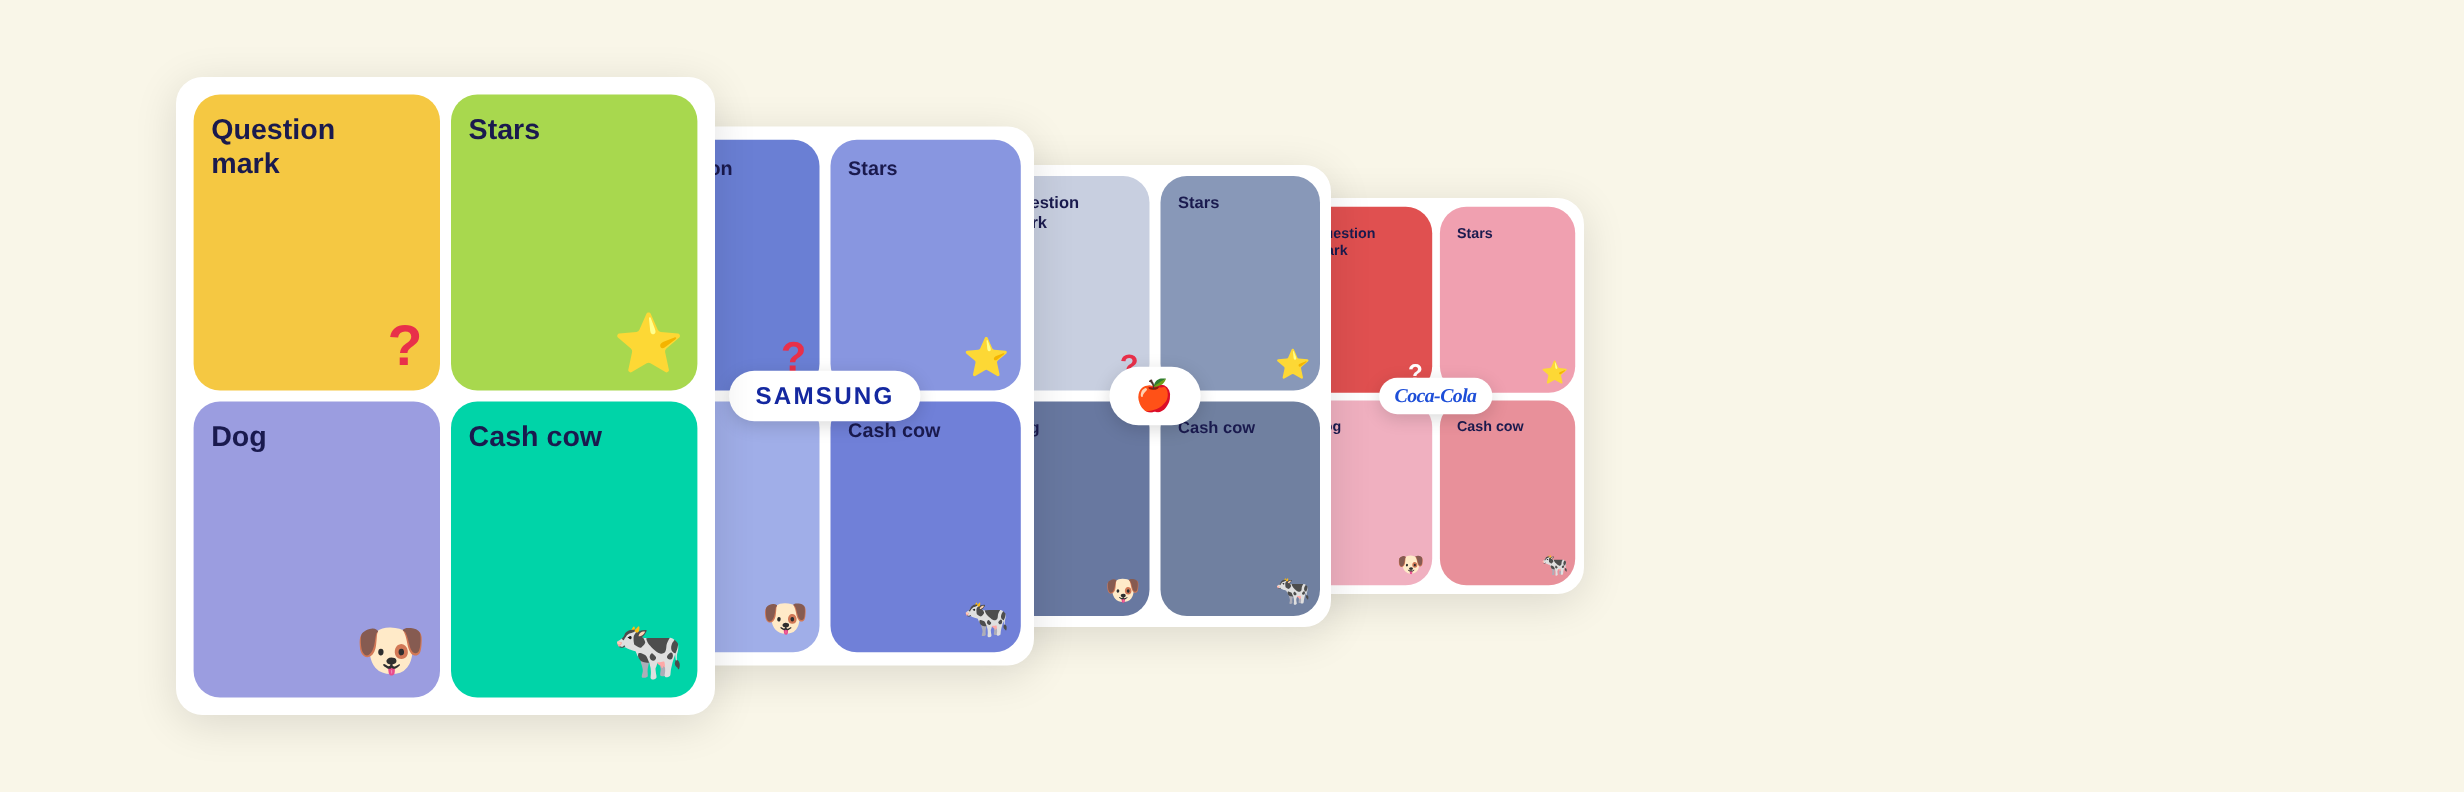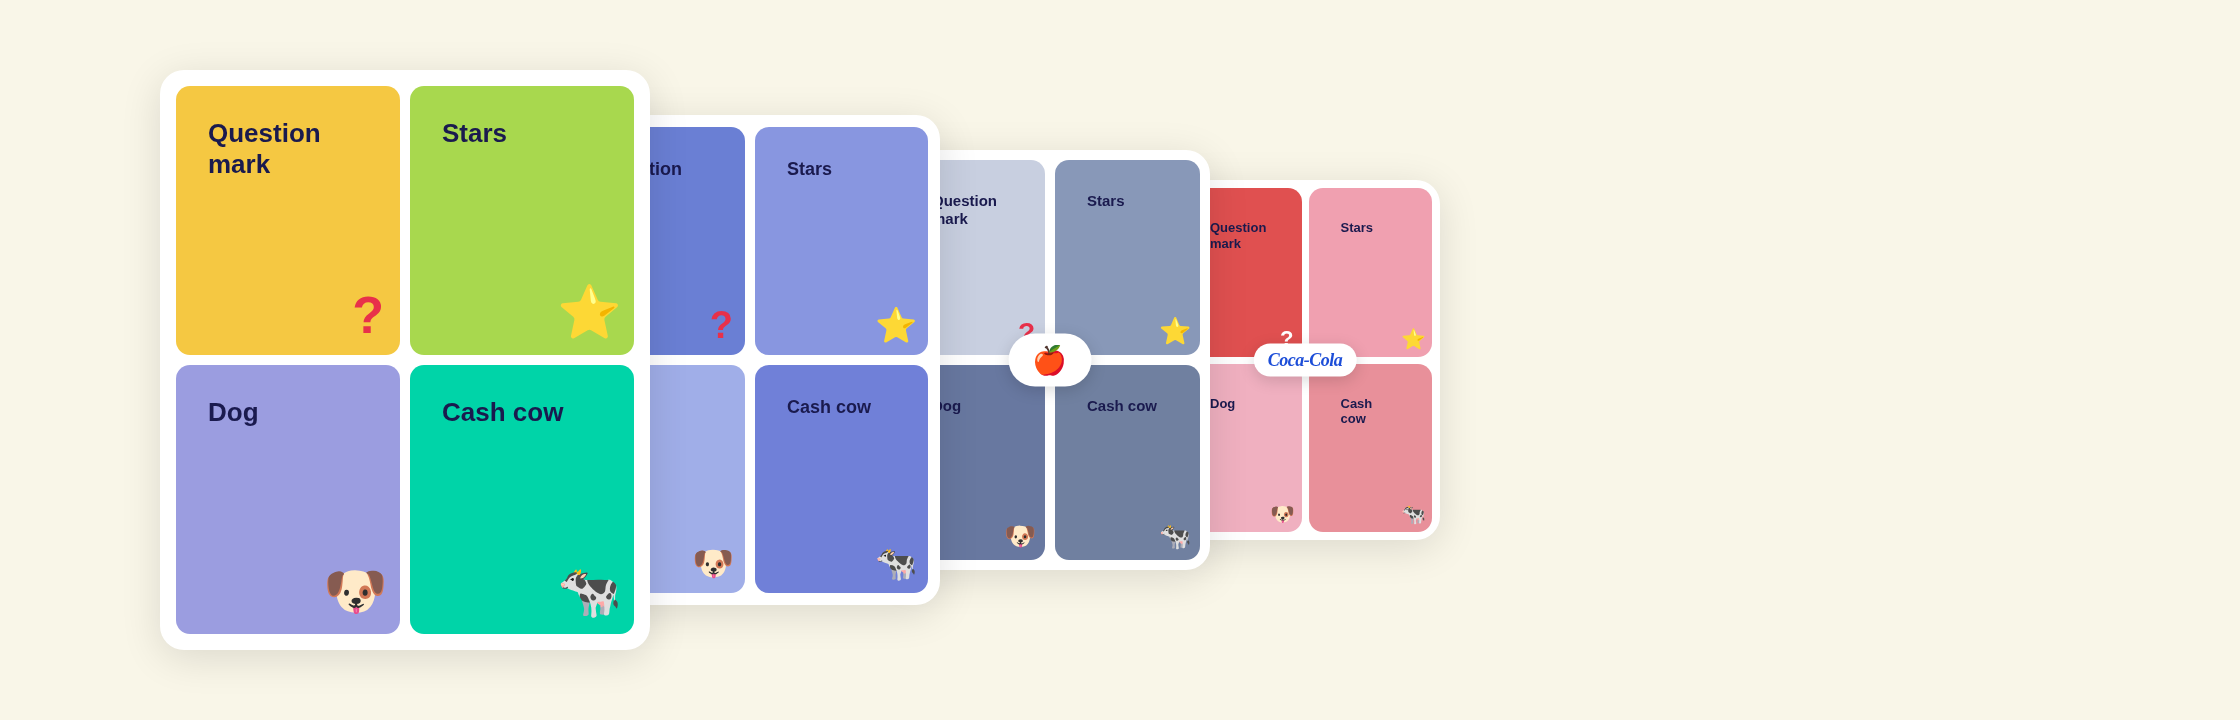--- a/index.html
+++ b/index.html
@@ -47,22 +47,22 @@
       padding: 10px 24px;
       box-shadow: 0 4px 16px rgba(0,0,0,0.15);
       z-index: 10;
       display: flex;
       align-items: center;
       justify-content: center;
       white-space: nowrap;
     }
 
     .bcg-cell {
-      border-radius: 14px;
-      padding: 32px;
+      border-radius: 24px;
+      padding: 16px;
       position: relative;
       display: flex;
       flex-direction: column;
       justify-content: space-between;
       overflow: hidden;
     }
 
     .bcg-cell .cell-label {
       font-weight: 800;
       font-size: 20px;
@@ -226,20 +226,23 @@
       <span class="cell-emoji" style="font-size:34px;bottom:10px;right:10px;">⭐</span>
     </div>
     <div class="bcg-cell color-blue-soft">
       <span class="cell-label">Dog</span>
       <span class="cell-emoji" style="font-size:34px;bottom:10px;right:10px;">🐶</span>
     </div>
     <div class="bcg-cell color-blue-medium">
       <span class="cell-label">Cash cow</span>
       <span class="cell-emoji" style="font-size:34px;bottom:10px;right:10px;">🐄</span>
     </div>
+    <div class="center-logo">
+      <span class="samsung-logo">SAMSUNG</span>
+    </div>
   </div>
 
   <div class="bcg-card card-3">
     <div class="bcg-cell color-grey-light">
       <span class="cell-label">Question<br>mark</span>
       <span class="question-mark-red-xs">?</span>
     </div>
     <div class="bcg-cell color-grey-mid">
       <span class="cell-label">Stars</span>
       <span class="cell-emoji" style="font-size:26px;bottom:8px;right:8px;">⭐</span>

